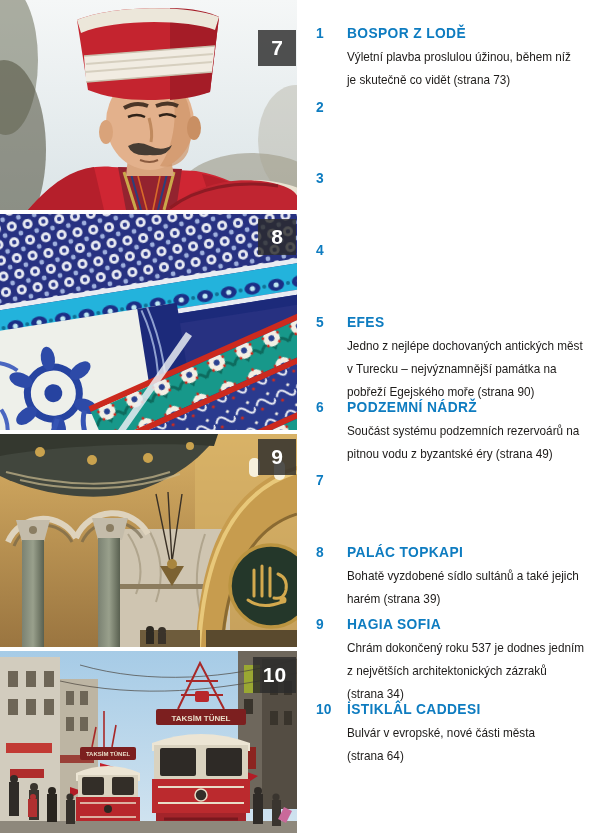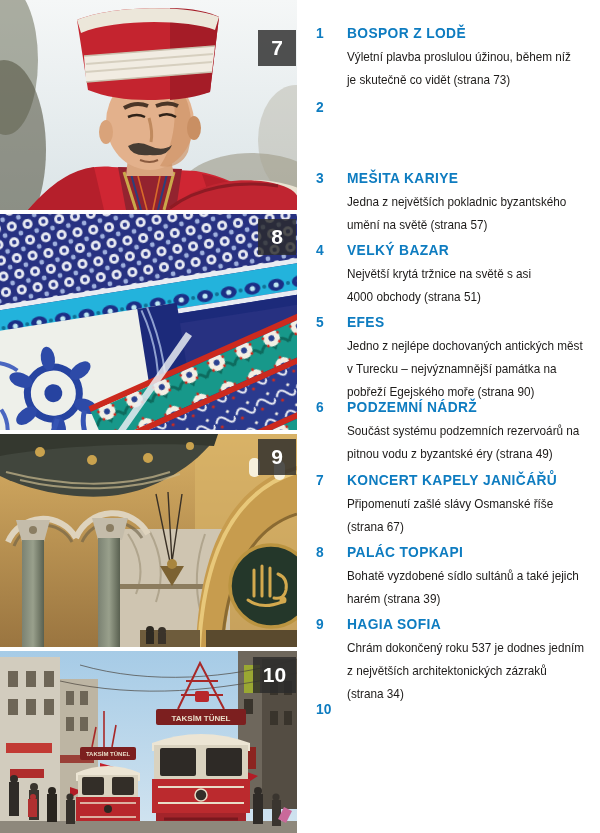--- a/index.html
+++ b/index.html
@@ -356,36 +356,24 @@
         <div class="toc-line"></div>
       </div>
     </div>
 
     <div class="toc-item" style="top:98px">
       <div class="toc-num">2</div>
     </div>
 
     <div class="toc-item" style="top:169px">
       <div class="toc-num">3</div>
-      <div class="toc-body">
-        <h2 class="toc-title">MEŠITA KARIYE</h2>
-        <div class="toc-line">Jedna z největších pokladnic byzantského</div>
-        <div class="toc-line">umění na světě (strana 57)</div>
-        <div class="toc-line"></div>
-      </div>
     </div>
 
     <div class="toc-item" style="top:241px">
       <div class="toc-num">4</div>
-      <div class="toc-body">
-        <h2 class="toc-title">VELKÝ BAZAR</h2>
-        <div class="toc-line">Největší krytá tržnice na světě s asi</div>
-        <div class="toc-line">4000 obchody (strana 51)</div>
-        <div class="toc-line"></div>
-      </div>
     </div>
 
     <div class="toc-item" style="top:313px">
       <div class="toc-num">5</div>
       <div class="toc-body">
         <h2 class="toc-title">EFES</h2>
         <div class="toc-line">Jedno z nejlépe dochovaných antických měst</div>
         <div class="toc-line">v Turecku – nejvýznamnější památka na</div>
         <div class="toc-line">pobřeží Egejského moře (strana 90)</div>
       </div>
@@ -396,26 +384,20 @@
       <div class="toc-body">
         <h2 class="toc-title">PODZEMNÍ NÁDRŽ</h2>
         <div class="toc-line">Součást systému podzemních rezervoárů na</div>
         <div class="toc-line">pitnou vodu z byzantské éry (strana 49)</div>
         <div class="toc-line"></div>
       </div>
     </div>
 
     <div class="toc-item" style="top:471px">
       <div class="toc-num">7</div>
-      <div class="toc-body">
-        <h2 class="toc-title">KONCERT KAPELY JANIČÁŘŮ</h2>
-        <div class="toc-line">Připomenutí zašlé slávy Osmanské říše</div>
-        <div class="toc-line">(strana 67)</div>
-        <div class="toc-line"></div>
-      </div>
     </div>
 
     <div class="toc-item" style="top:543px">
       <div class="toc-num">8</div>
       <div class="toc-body">
         <h2 class="toc-title">PALÁC TOPKAPI</h2>
         <div class="toc-line">Bohatě vyzdobené sídlo sultánů a také jejich</div>
         <div class="toc-line">harém (strana 39)</div>
         <div class="toc-line"></div>
       </div>
@@ -426,16 +408,22 @@
       <div class="toc-body">
         <h2 class="toc-title">HAGIA SOFIA</h2>
         <div class="toc-line">Chrám dokončený roku 537 je dodnes jedním</div>
         <div class="toc-line">z největších architektonických zázraků</div>
         <div class="toc-line">(strana 34)</div>
       </div>
     </div>
 
     <div class="toc-item" style="top:700px">
       <div class="toc-num">10</div>
+      <div class="toc-body">
+        <h2 class="toc-title">İSTIKLÂL CADDESI</h2>
+        <div class="toc-line">Bulvár v evropské, nové části města</div>
+        <div class="toc-line">(strana 64)</div>
+        <div class="toc-line"></div>
+      </div>
     </div>
 
   </div>
 </div>
 
 </body></html>

